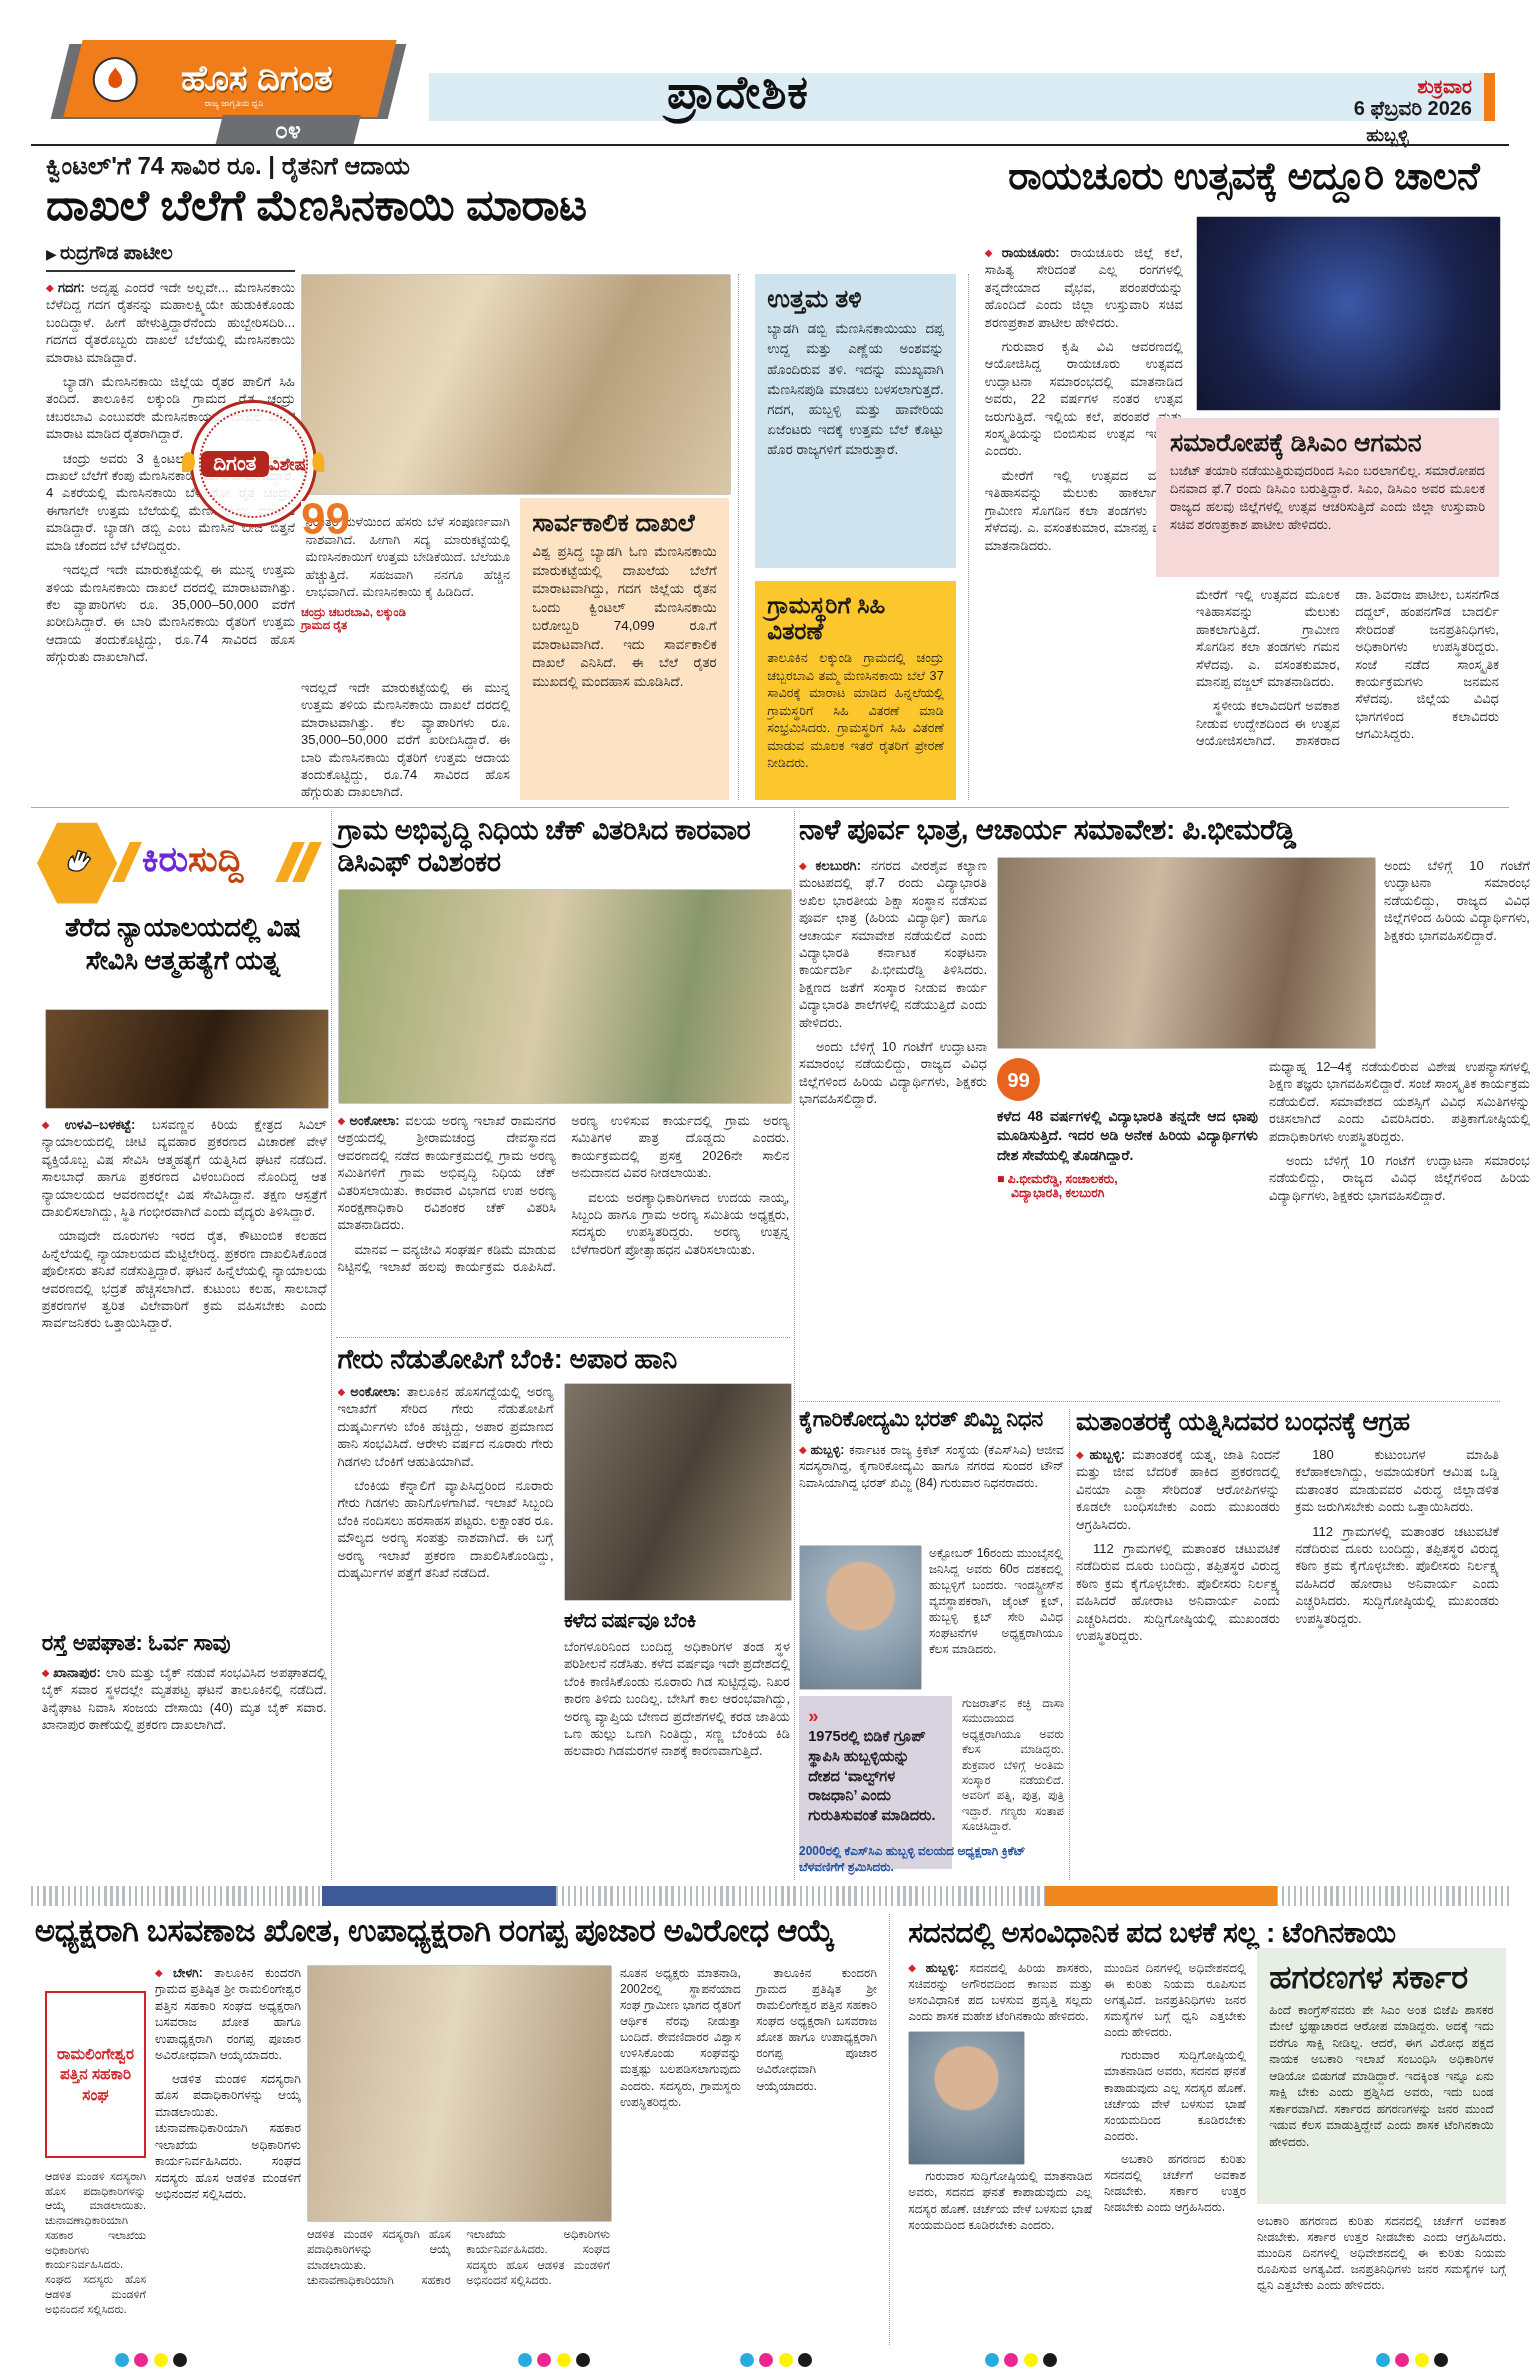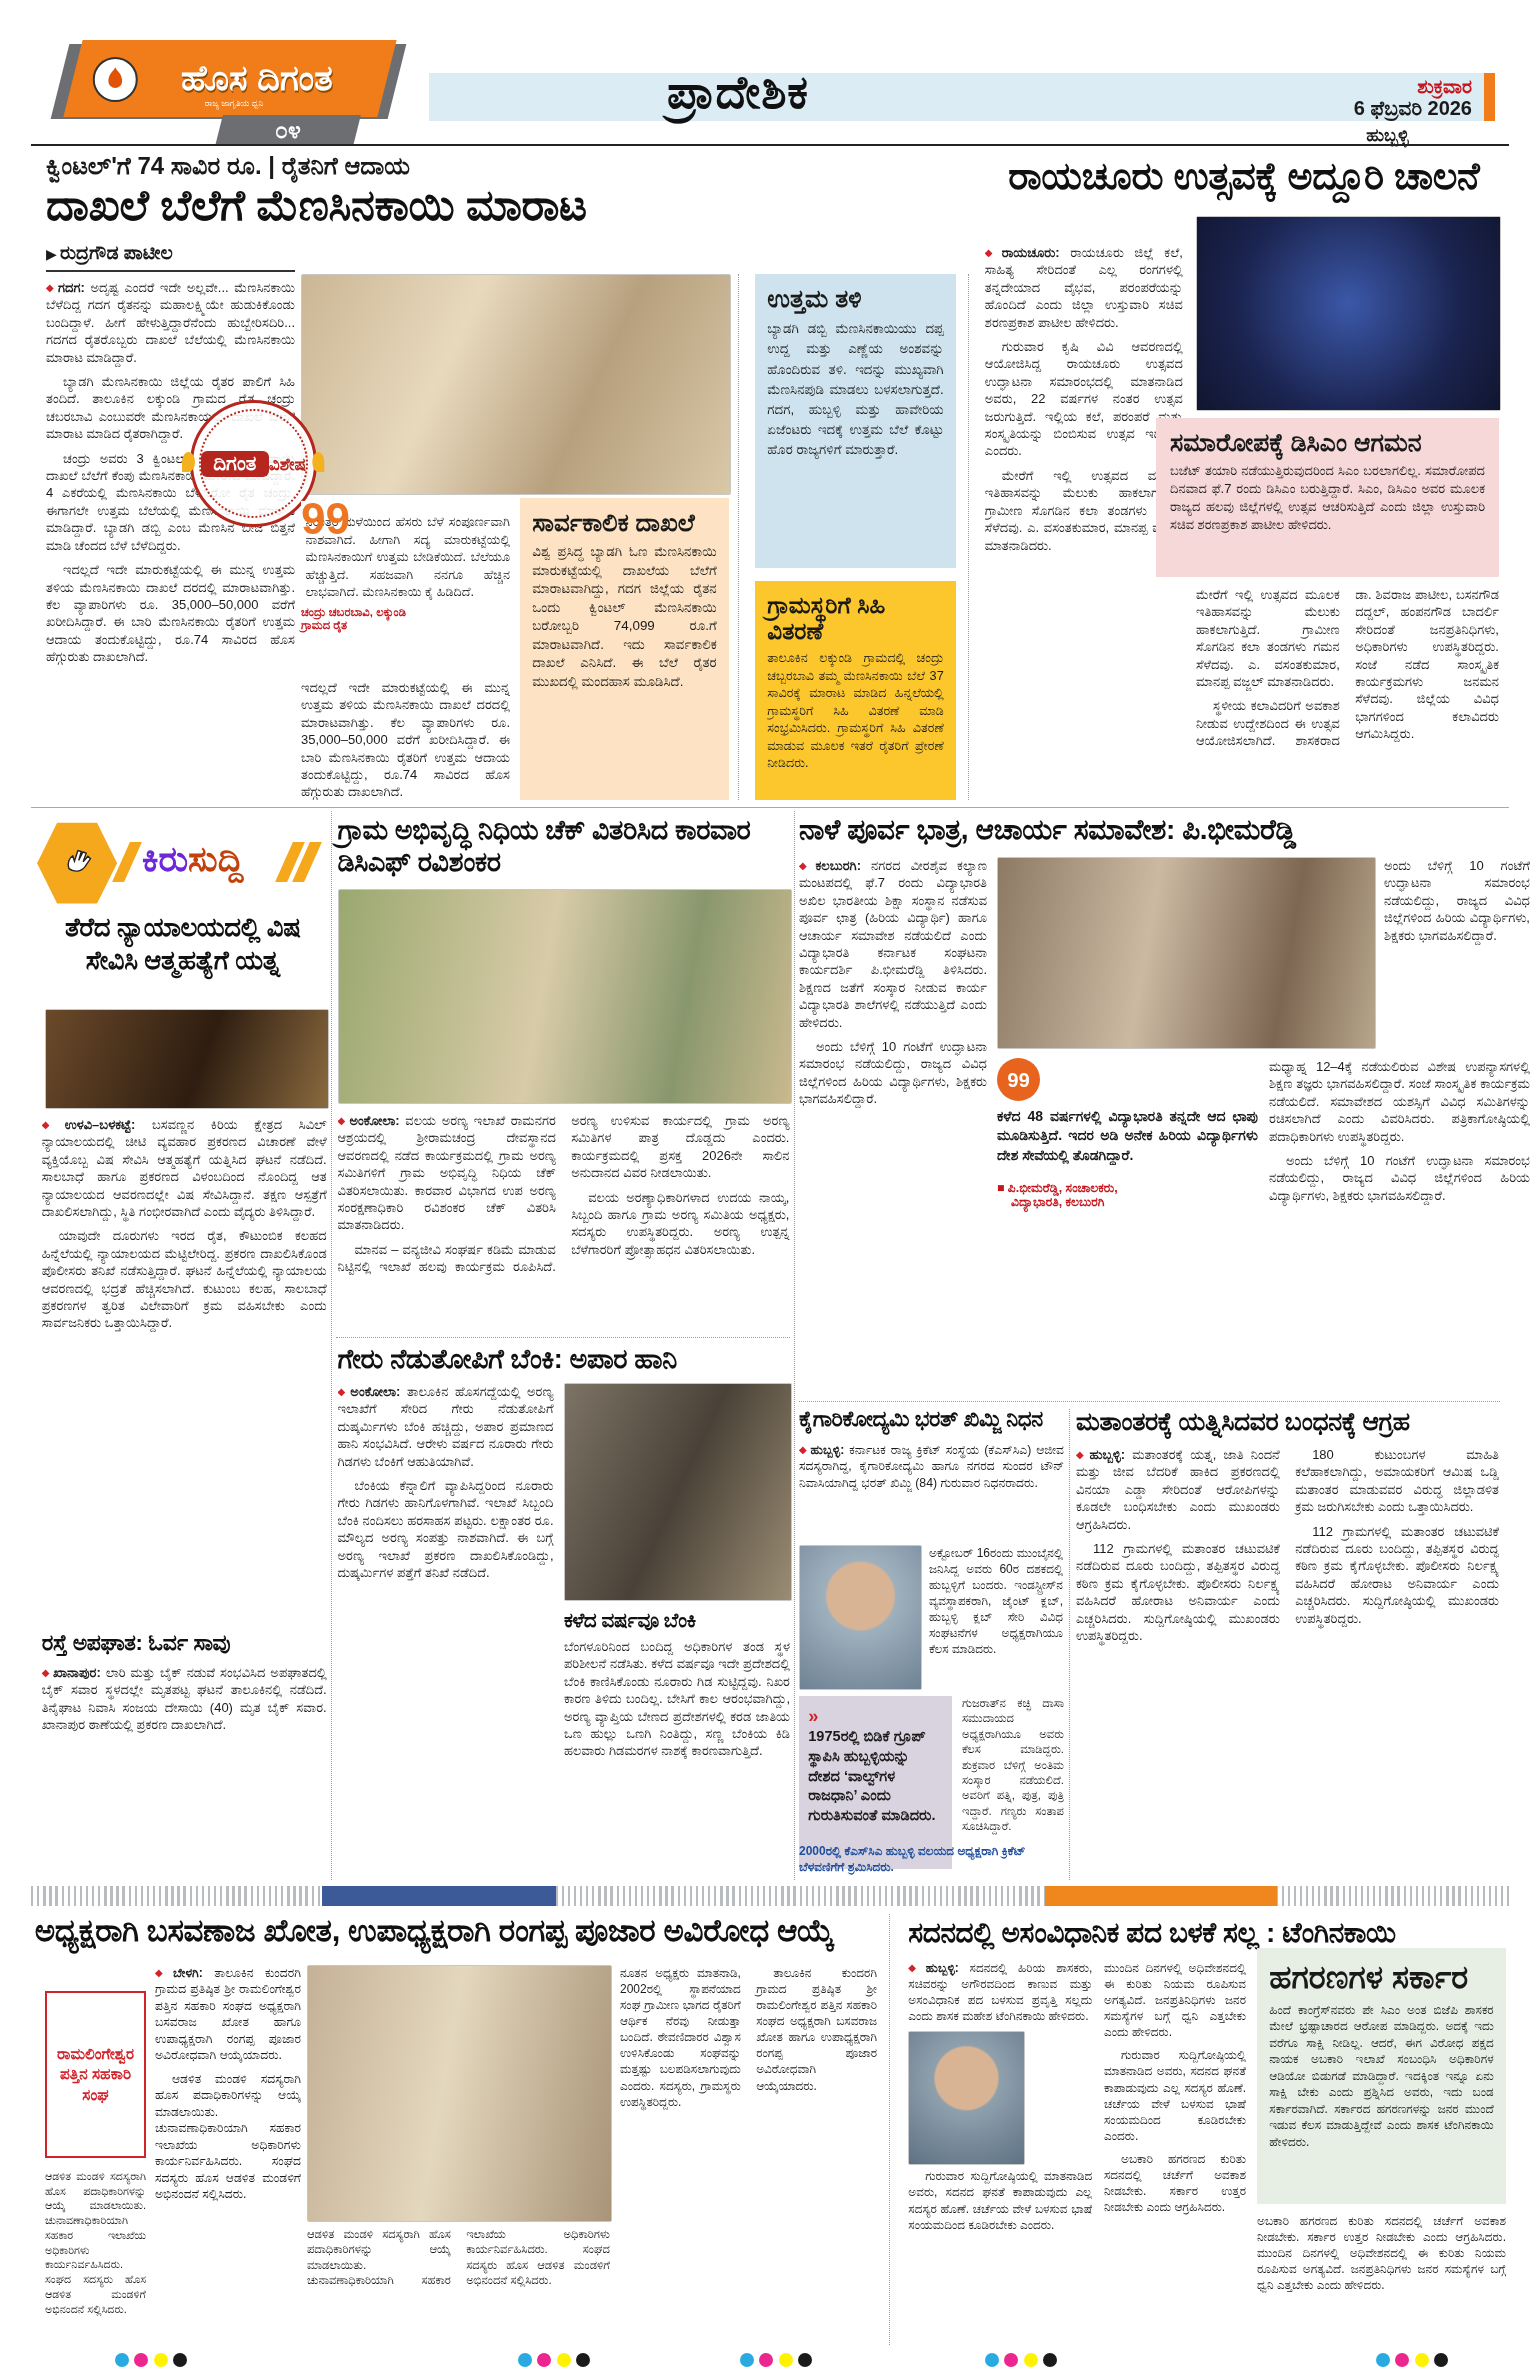--- a/index.html
+++ b/index.html
@@ -201,21 +201,21 @@
     <div class="abs body" style="left:0;top:46px;width:188px;height:537px">
       <p class="first"><span class="diamond">◆</span><b class="dn">ಕಲಬುರಗಿ:</b> <span>ನಗರದ ವೀರಶೈವ ಕಲ್ಯಾಣ ಮಂಟಪದಲ್ಲಿ ಫೆ.7 ರಂದು ವಿದ್ಯಾಭಾರತಿ ಅಖಿಲ ಭಾರತೀಯ ಶಿಕ್ಷಾ ಸಂಸ್ಥಾನ ನಡೆಸುವ ಪೂರ್ವ ಛಾತ್ರ (ಹಿರಿಯ ವಿದ್ಯಾರ್ಥಿ) ಹಾಗೂ ಆಚಾರ್ಯ ಸಮಾವೇಶ ನಡೆಯಲಿದೆ ಎಂದು ವಿದ್ಯಾಭಾರತಿ ಕರ್ನಾಟಕ ಸಂಘಟನಾ ಕಾರ್ಯದರ್ಶಿ ಪಿ.ಭೀಮರೆಡ್ಡಿ ತಿಳಿಸಿದರು. ಶಿಕ್ಷಣದ ಜತೆಗೆ ಸಂಸ್ಕಾರ ನೀಡುವ ಕಾರ್ಯ ವಿದ್ಯಾಭಾರತಿ ಶಾಲೆಗಳಲ್ಲಿ ನಡೆಯುತ್ತಿದೆ ಎಂದು ಹೇಳಿದರು.</span></p>
       <p><span>ಅಂದು ಬೆಳಿಗ್ಗೆ 10 ಗಂಟೆಗೆ ಉದ್ಘಾಟನಾ ಸಮಾರಂಭ ನಡೆಯಲಿದ್ದು, ರಾಜ್ಯದ ವಿವಿಧ ಜಿಲ್ಲೆಗಳಿಂದ ಹಿರಿಯ ವಿದ್ಯಾರ್ಥಿಗಳು, ಶಿಕ್ಷಕರು ಭಾಗವಹಿಸಲಿದ್ದಾರೆ.</span></p>
     </div>
     <div class="abs photo" style="left:198px;top:46px;width:377px;height:190px;
                 background:linear-gradient(100deg,#8d7a65,#cbb9a2 40%,#7d6652 75%,#b8a68c)"></div>
     <div class="abs" style="left:198px;top:247px;width:261px;height:330px">
       <span style="display:inline-flex;width:43px;height:43px;border-radius:50%;background:#e8641e;color:#fff;
                    align-items:center;justify-content:center;font-weight:700;font-size:20px;transform:rotate(180deg)">66</span>
       <div class="boxtext b" style="margin-top:6.1px;font-size:14px">ಕಳೆದ 48 ವರ್ಷಗಳಲ್ಲಿ ವಿದ್ಯಾಭಾರತಿ ತನ್ನದೇ ಆದ ಛಾಪು ಮೂಡಿಸುತ್ತಿದೆ. ಇದರ ಅಡಿ ಅನೇಕ ಹಿರಿಯ ವಿದ್ಯಾರ್ಥಿಗಳು ದೇಶ ಸೇವೆಯಲ್ಲಿ ತೊಡಗಿದ್ದಾರೆ.</div>
-      <div class="redattr" style="margin-top:16px;font-size:12.3px">
+      <div class="redattr" style="margin-top:7px;font-size:12.3px">
         <span>■</span>
         <span>ಪಿ.ಭೀಮರೆಡ್ಡಿ, ಸಂಚಾಲಕರು,</span><br>
         <span style="margin-left:14px">ವಿದ್ಯಾಭಾರತಿ, ಕಲಬುರಗಿ</span>
       </div>
     </div>
     <div class="abs body" style="left:470px;top:247px;width:261px;height:336px">
       <p class="first"><span>ಮಧ್ಯಾಹ್ನ 12–4ಕ್ಕೆ ನಡೆಯಲಿರುವ ವಿಶೇಷ ಉಪನ್ಯಾಸಗಳಲ್ಲಿ ಶಿಕ್ಷಣ ತಜ್ಞರು ಭಾಗವಹಿಸಲಿದ್ದಾರೆ. ಸಂಜೆ ಸಾಂಸ್ಕೃತಿಕ ಕಾರ್ಯಕ್ರಮ ನಡೆಯಲಿದೆ. ಸಮಾವೇಶದ ಯಶಸ್ಸಿಗೆ ವಿವಿಧ ಸಮಿತಿಗಳನ್ನು ರಚಿಸಲಾಗಿದೆ ಎಂದು ವಿವರಿಸಿದರು. ಪತ್ರಿಕಾಗೋಷ್ಠಿಯಲ್ಲಿ ಪದಾಧಿಕಾರಿಗಳು ಉಪಸ್ಥಿತರಿದ್ದರು.</span></p>
       <p><span>ಅಂದು ಬೆಳಿಗ್ಗೆ 10 ಗಂಟೆಗೆ ಉದ್ಘಾಟನಾ ಸಮಾರಂಭ ನಡೆಯಲಿದ್ದು, ರಾಜ್ಯದ ವಿವಿಧ ಜಿಲ್ಲೆಗಳಿಂದ ಹಿರಿಯ ವಿದ್ಯಾರ್ಥಿಗಳು, ಶಿಕ್ಷಕರು ಭಾಗವಹಿಸಲಿದ್ದಾರೆ.</span></p>
     </div>
     <div class="abs body" style="left:585px;top:46px;width:146px;height:190px">

